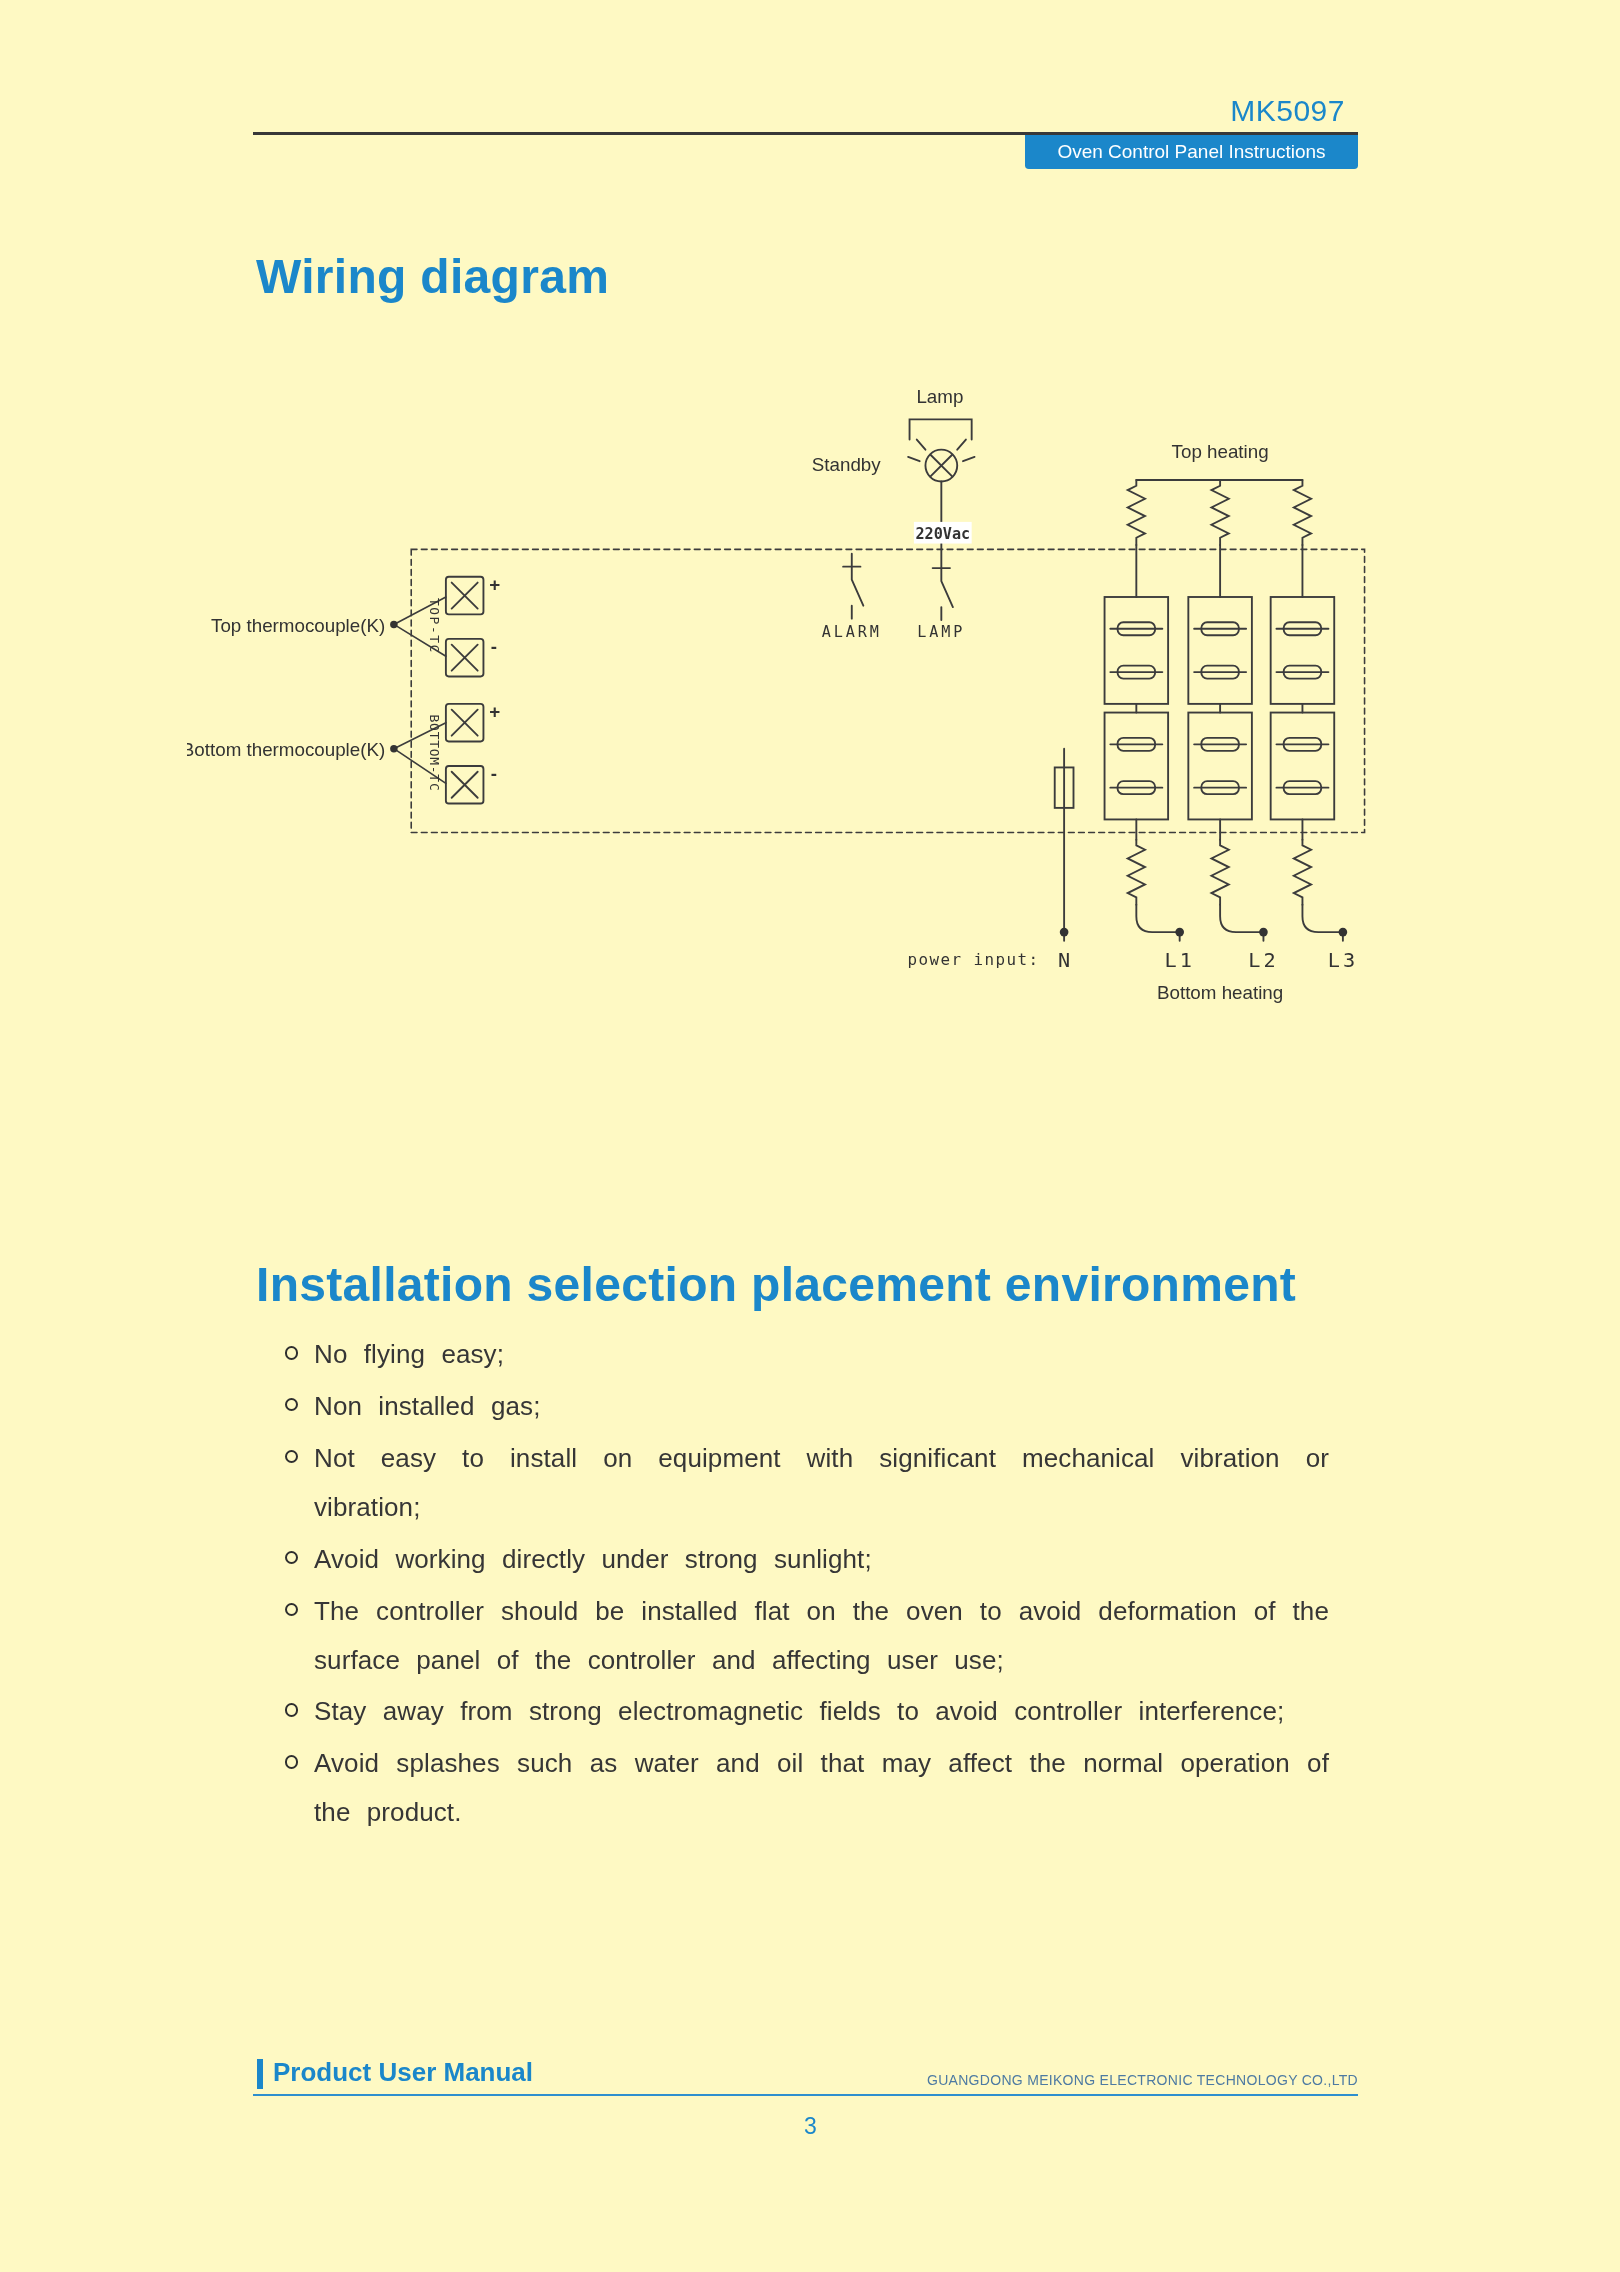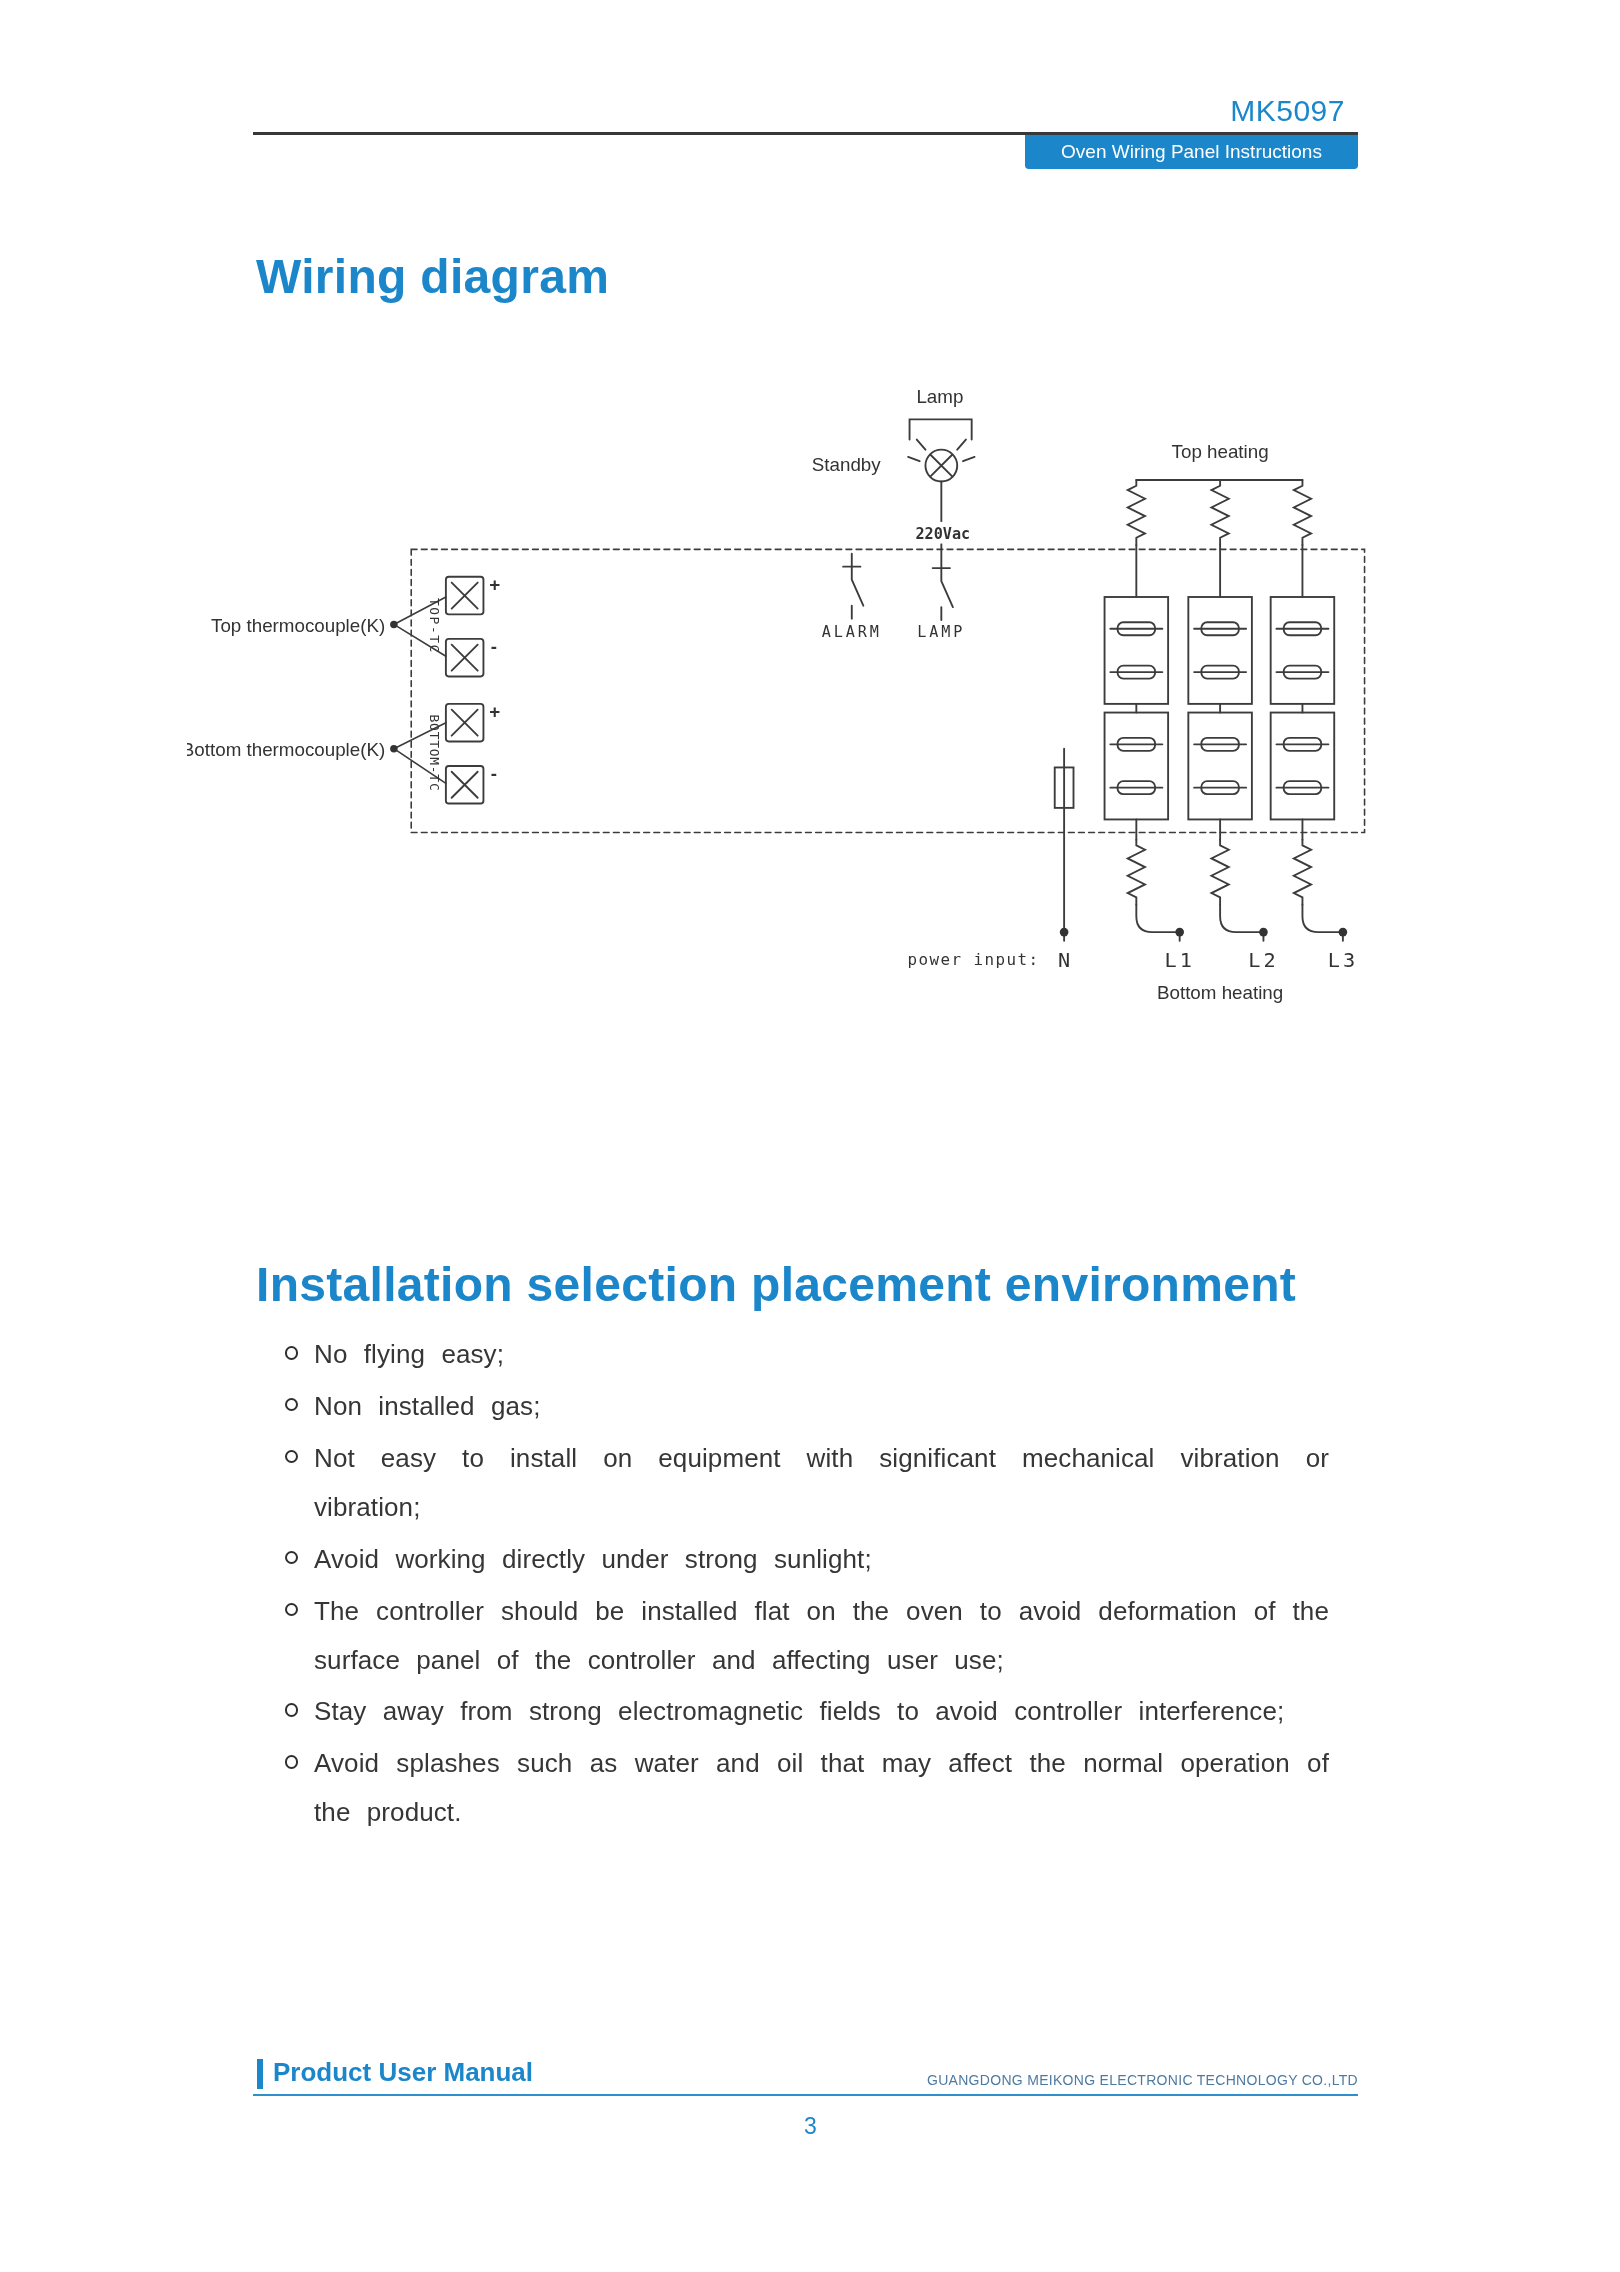--- a/index.html
+++ b/index.html
@@ -1,16 +1,16 @@
 <!DOCTYPE html>
 <html style="font-size:15px"><head>
 <meta charset="utf-8">
 <style>
   html,body{margin:0;padding:0;background:#e8e8e8;}
-  .page{position:relative;width:1621px;height:2272px;background:#ffffff;overflow:hidden;
+  .page{position:relative;width:1621px;height:2272px;background:#fef9c3;overflow:hidden;
         font-family:"Liberation Sans",sans-serif;color:#333;}
   .abs{position:absolute;}
 
   
   .model{top:94px;right:276px;font-size:30px;color:#1b87ca;letter-spacing:0.5px;}
   .rule-top{left:253px;top:132px;width:1105px;height:2.9px;background:#383838;}
   .badge{left:1025px;top:135px;width:333px;height:34px;background:#1b87ca;color:#fff;
          font-size:19px;display:flex;align-items:center;justify-content:center;
          border-radius:0 0 3.8px 3.8px;}
 
@@ -38,21 +38,21 @@
   .rule-bottom{left:253px;top:2094px;width:1105px;height:1.9px;background:#2e8fce;}
   .page-num{left:0;top:2113px;width:100%;text-align:center;font-size:23px;color:#1b87ca;}
 </style>
 </head>
 <body>
 
 <div class="page">
 
   <div class="abs model">MK5097</div>
   <div class="abs rule-top"></div>
-  <div class="abs badge">Oven Wiring Panel Instructions</div>
+  <div class="abs badge">Oven Control Panel Instructions</div>
 
   <div class="abs sec-title wiring-title">Wiring diagram</div>
 
   <svg class="abs" style="left:187px;top:376px;" width="1214" height="650" viewBox="130 260 840 450">
 
     <g stroke="#3c3c3c" stroke-width="1.3" fill="none" stroke-linecap="round">
 
       <rect x="285" y="380" width="660" height="196" stroke-dasharray="4 3" stroke-width="1.1"></rect>
 
       <polyline points="630,304 630,290 673,290 673,304"></polyline>

